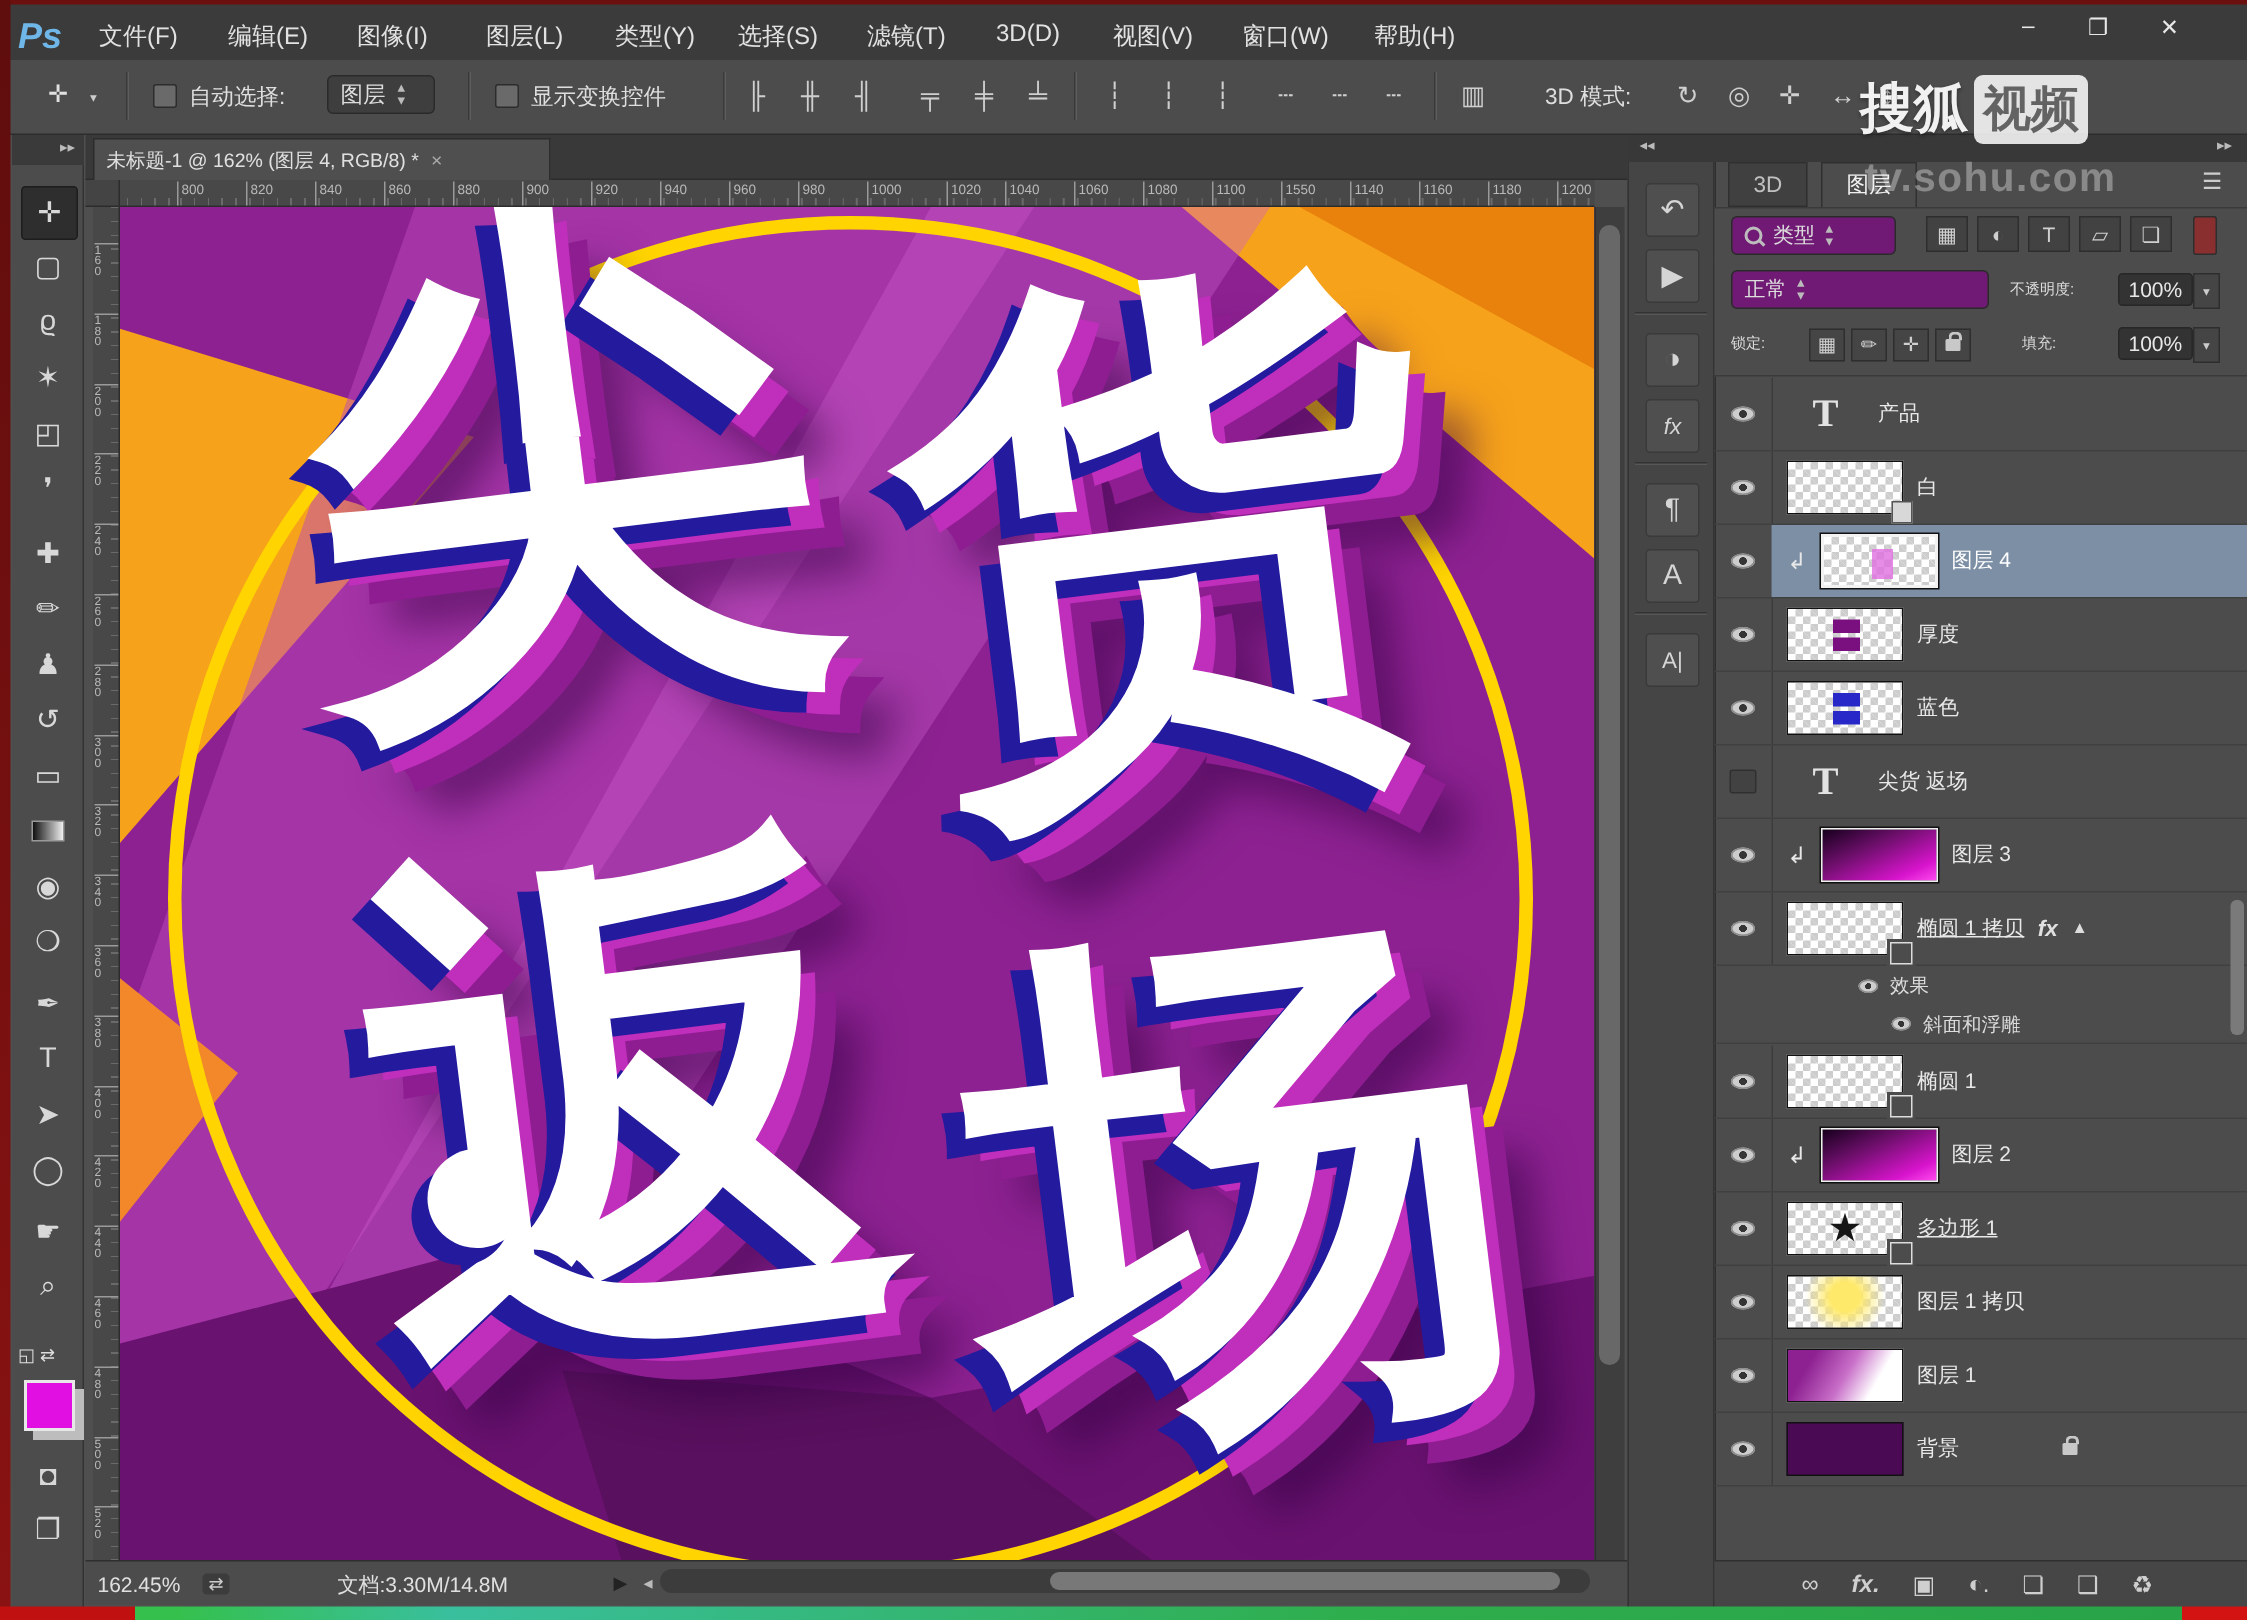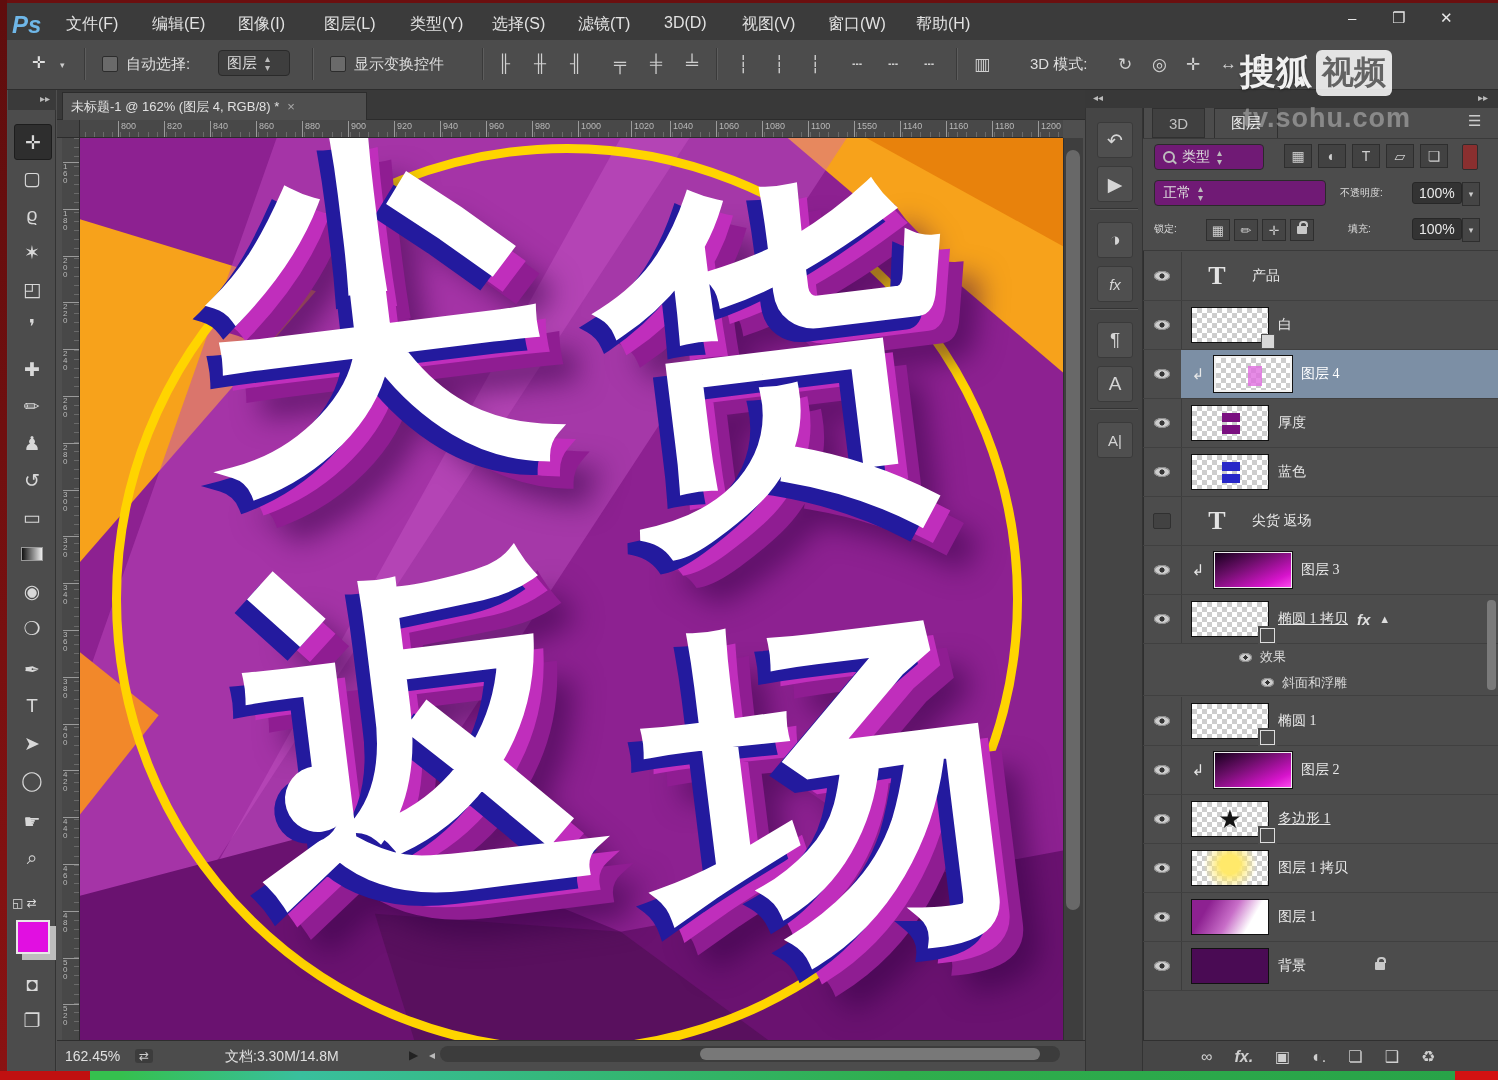--- a/index.html
+++ b/index.html
@@ -71,21 +71,21 @@
   .plabel{font-size:10px;color:#ddd;}
   .valbox{background:#333;border:1px solid #272727;border-radius:3px;color:#e8e8e8;font-size:14px;padding:2px 6px;}
   .lockbtn{width:24px;height:22px;background:#454545;border:1px solid #2e2e2e;display:flex;align-items:center;justify-content:center;font-size:13px;color:#cfcfcf;box-sizing:border-box;}
   
   .lrow{left:1143px;width:355px;height:49px;border-bottom:1px solid #404040;box-sizing:border-box;}
   .eyecell{position:absolute;left:0;top:0;width:38px;height:100%;border-right:1px solid #3c3c3c;display:flex;align-items:center;justify-content:center;}
   .eye{width:16px;height:10px;border-radius:50%;background:radial-gradient(circle at 50% 50%,#353535 2.5px,#cdcdcd 2.6px 100%);box-shadow:0 0 0 1px #8a8a8a inset;}
   .eye-empty{width:16px;height:14px;background:#424242;border:1px solid #303030;border-radius:2px;}
   .rowbody{position:absolute;left:38px;top:0;right:0;height:100%;display:flex;align-items:center;gap:9px;padding-left:10px;}
   .lrow.selected .rowbody{background:#7c8fa5;}
-  .lname{font-size:14px;color:#e8e8e8;white-space:nowrap;font-family:Liberation Serif, serif;}
+  .lname{font-size:14px;color:#e8e8e8;white-space:nowrap;}
   .lrow.selected .lname{color:#fff;}
   .thumb{width:78px;height:36px;border:1px solid #111;box-sizing:border-box;position:relative;flex:0 0 auto;
          background-color:#fff;
          background-image:linear-gradient(45deg,#cdcdcd 25%,transparent 25%,transparent 75%,#cdcdcd 75%),
                           linear-gradient(45deg,#cdcdcd 25%,transparent 25%,transparent 75%,#cdcdcd 75%);
          background-size:10px 10px;background-position:0 0,5px 5px;}
   .thumb.solid{background:#4a0b54;}
   .thumb.grad{background:linear-gradient(155deg,#16001c 0%,#6d0f6b 38%,#d714cc 80%,#ff49ef 100%);border:1px solid #eee;outline:1px solid #111;}
   .thumb.sel-thumb{border:2px solid #f2f2f2;outline:1px solid #111;}
   .tglyph{position:absolute;left:50%;top:50%;transform:translate(-50%,-50%);font-weight:bold;}

